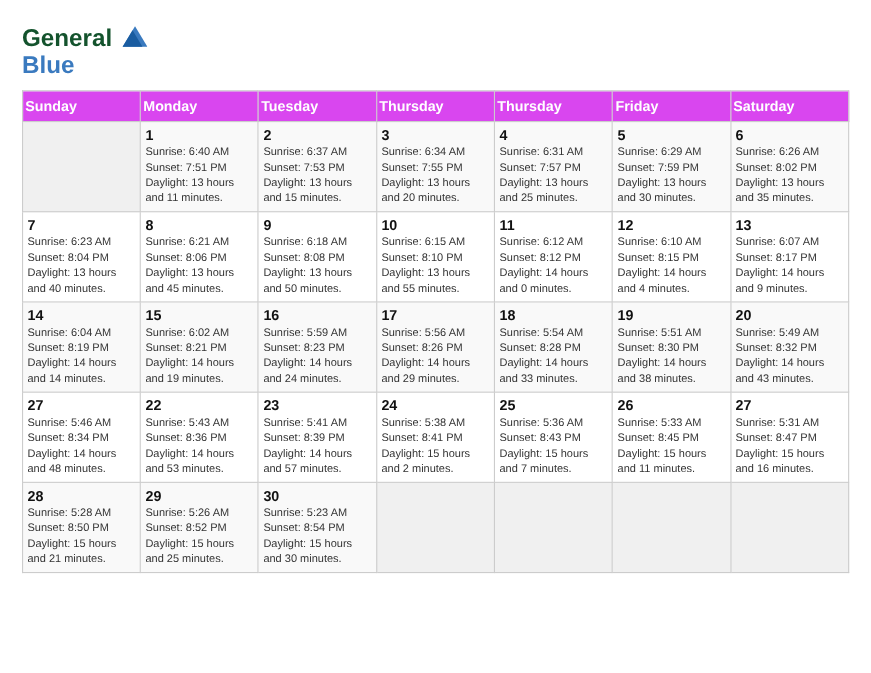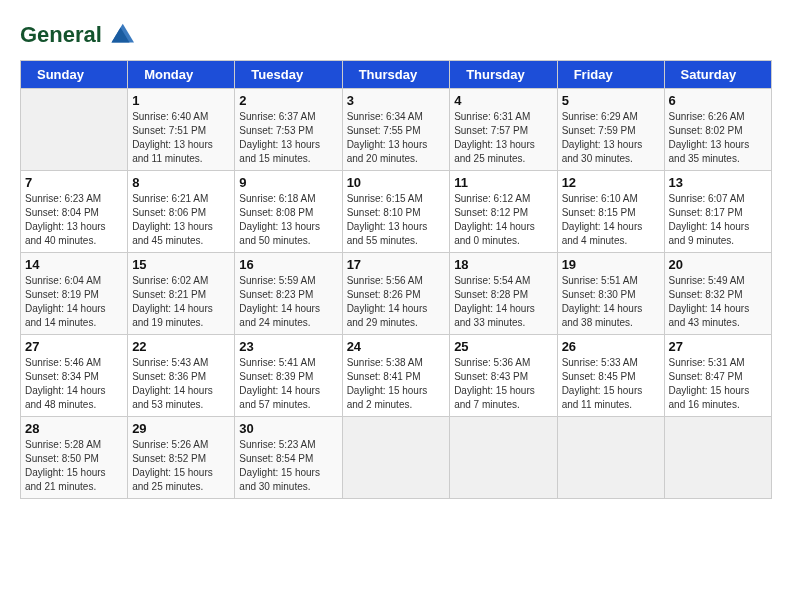--- a/index.html
+++ b/index.html
@@ -42,23 +42,23 @@
     .location {
       font-size: 16px;
       color: #333;
     }
     table {
       width: 100%;
       border-collapse: collapse;
       font-size: 11px;
     }
     thead tr th {
-      background-color: #1d4ed8;
+      background-color: #d946ef;
       color: #fff;
-      padding: 6px 16px;
+      padding: 6px 2px;
       text-align: left;
       font-size: 13px;
       font-weight: bold;
       border: 1px solid #ccc;
     }
     tbody tr td {
       border: 1px solid #ccc;
       vertical-align: top;
       padding: 4px;
       min-height: 80px;
@@ -95,20 +95,21 @@
     <div>
       <div style="display:flex; align-items:center;">
         <span class="logo-text">
           <span style="color:#14532d;">General</span>
         </span>
         <svg class="logo-icon" viewBox="0 0 40 40" xmlns="http://www.w3.org/2000/svg">
           <polygon points="10,30 25,5 40,30" fill="#3a7abf"></polygon>
           <polygon points="10,30 22,10 34,30" fill="#1a5ca0"></polygon>
         </svg>
       </div>
+      <div style="color:#3a7abf; font-size:22px; font-weight:bold; margin-top:-4px;">Blue</div>
     </div>
   </div>
   <div class="title-block">
     <div class="month-title"></div>
     <div class="location"></div>
   </div>
 </div>
 
 <table>
   <thead>

